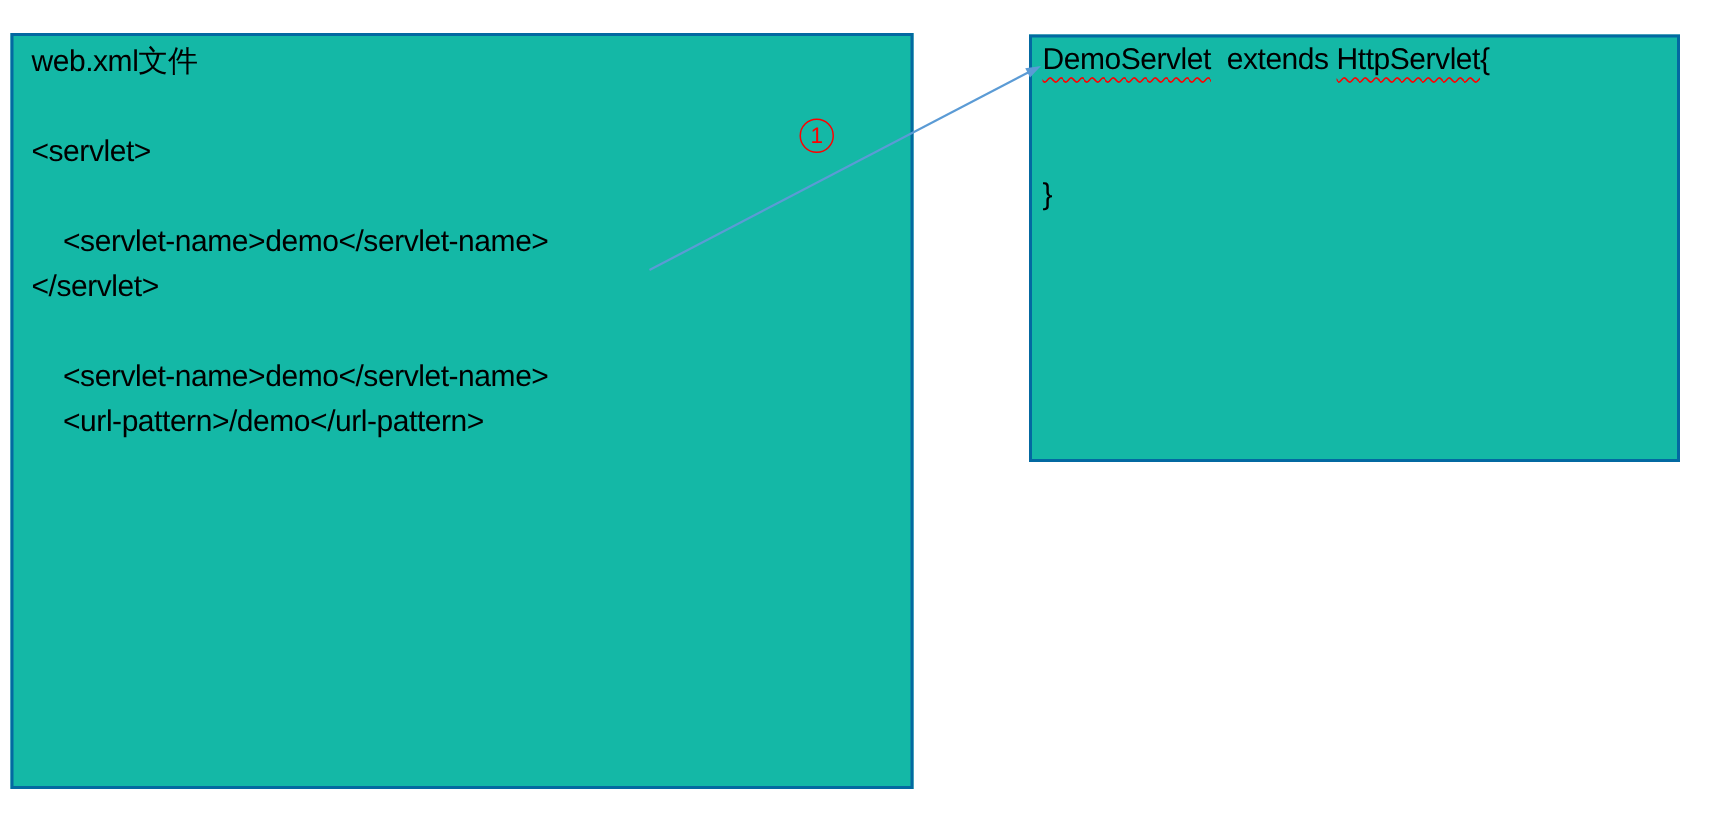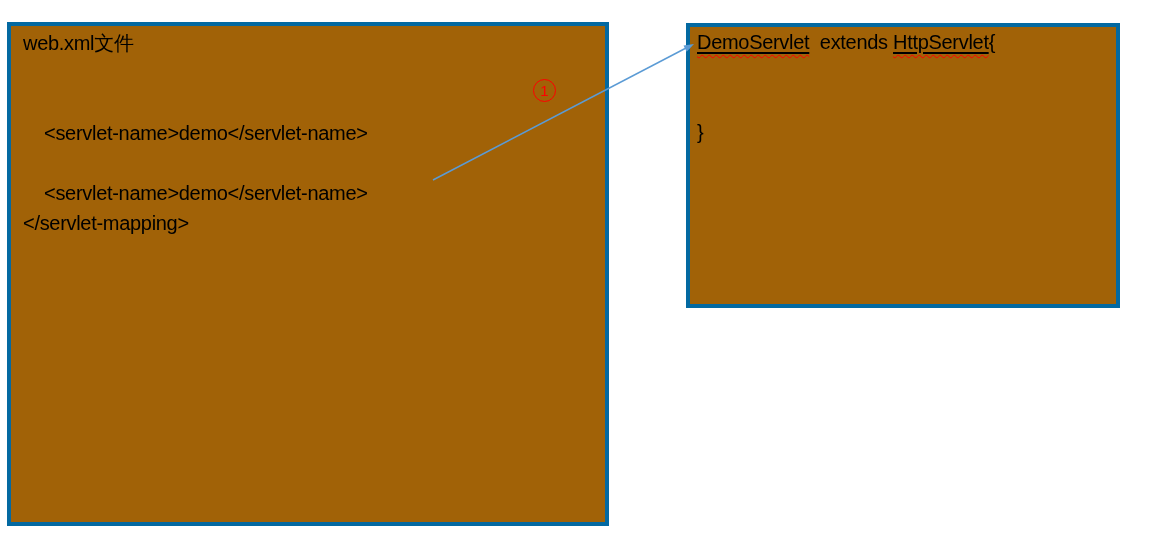--- a/index.html
+++ b/index.html
@@ -8,43 +8,42 @@
     position: relative;
     width: 1151px;
     height: 553px;
     background: #ffffff;
     font-family: "Liberation Sans", "DejaVu Sans", sans-serif;
     color: #000000;
     overflow: hidden;
   }
   .box {
     position: absolute;
-    background: #a16207;
-    border: 4px solid #0369a1;
+    background: #14b8a6;
+    border: 2px solid #0369a1;
   }
   .left-box {
     left: 7px; top: 22px;
     width: 602px; height: 504px;
     padding: 2px 0 0 12px;
   }
   .right-box {
     left: 686px; top: 23px;
     width: 434px; height: 285px;
     padding: 0 0 0 7px;
   }
   .line {
     min-height: 30px;
     line-height: 30px;
     font-size: 20px;
     letter-spacing: -0.3px;
     white-space: pre;
   }
   
   .u {
-    text-decoration: underline;
     text-decoration-color: #000000;
     text-decoration-thickness: 1.5px;
     text-underline-offset: 3px;
     text-align: right;
   }
   
   .wavy {
     text-decoration: underline wavy #ff0000;
     text-decoration-thickness: 1px;
     text-underline-offset: 5px;
@@ -69,25 +68,27 @@
   }
 </style>
 </head>
 <body>
 
 <div class="canvas">
 
   <div class="box left-box">
     <div class="line">web.xml文件</div>
     <div class="line"></div>
+    <div class="line">&lt;servlet&gt;</div>
     <div class="line"></div>
     <div class="line">    &lt;servlet-name&gt;demo&lt;/servlet-name&gt;</div>
+    <div class="line">&lt;/servlet&gt;</div>
     <div class="line"></div>
     <div class="line">    &lt;servlet-name&gt;demo&lt;/servlet-name&gt;</div>
-    <div class="line">&lt;/servlet-mapping&gt;</div>
+    <div class="line">    &lt;url-pattern&gt;/demo&lt;/url-pattern&gt;</div>
   </div>
 
   <div class="box right-box">
     <div class="line"><span class="u"><span class="wavy">DemoServlet</span></span><span>  extends </span><span class="u"><span class="wavy">HttpServlet</span></span><span>{</span></div>
     <div class="line"></div>
     <div class="line"></div>
     <div class="line">}</div>
   </div>
 
   <svg class="connector" viewBox="0 0 1151 553" xmlns="http://www.w3.org/2000/svg">

